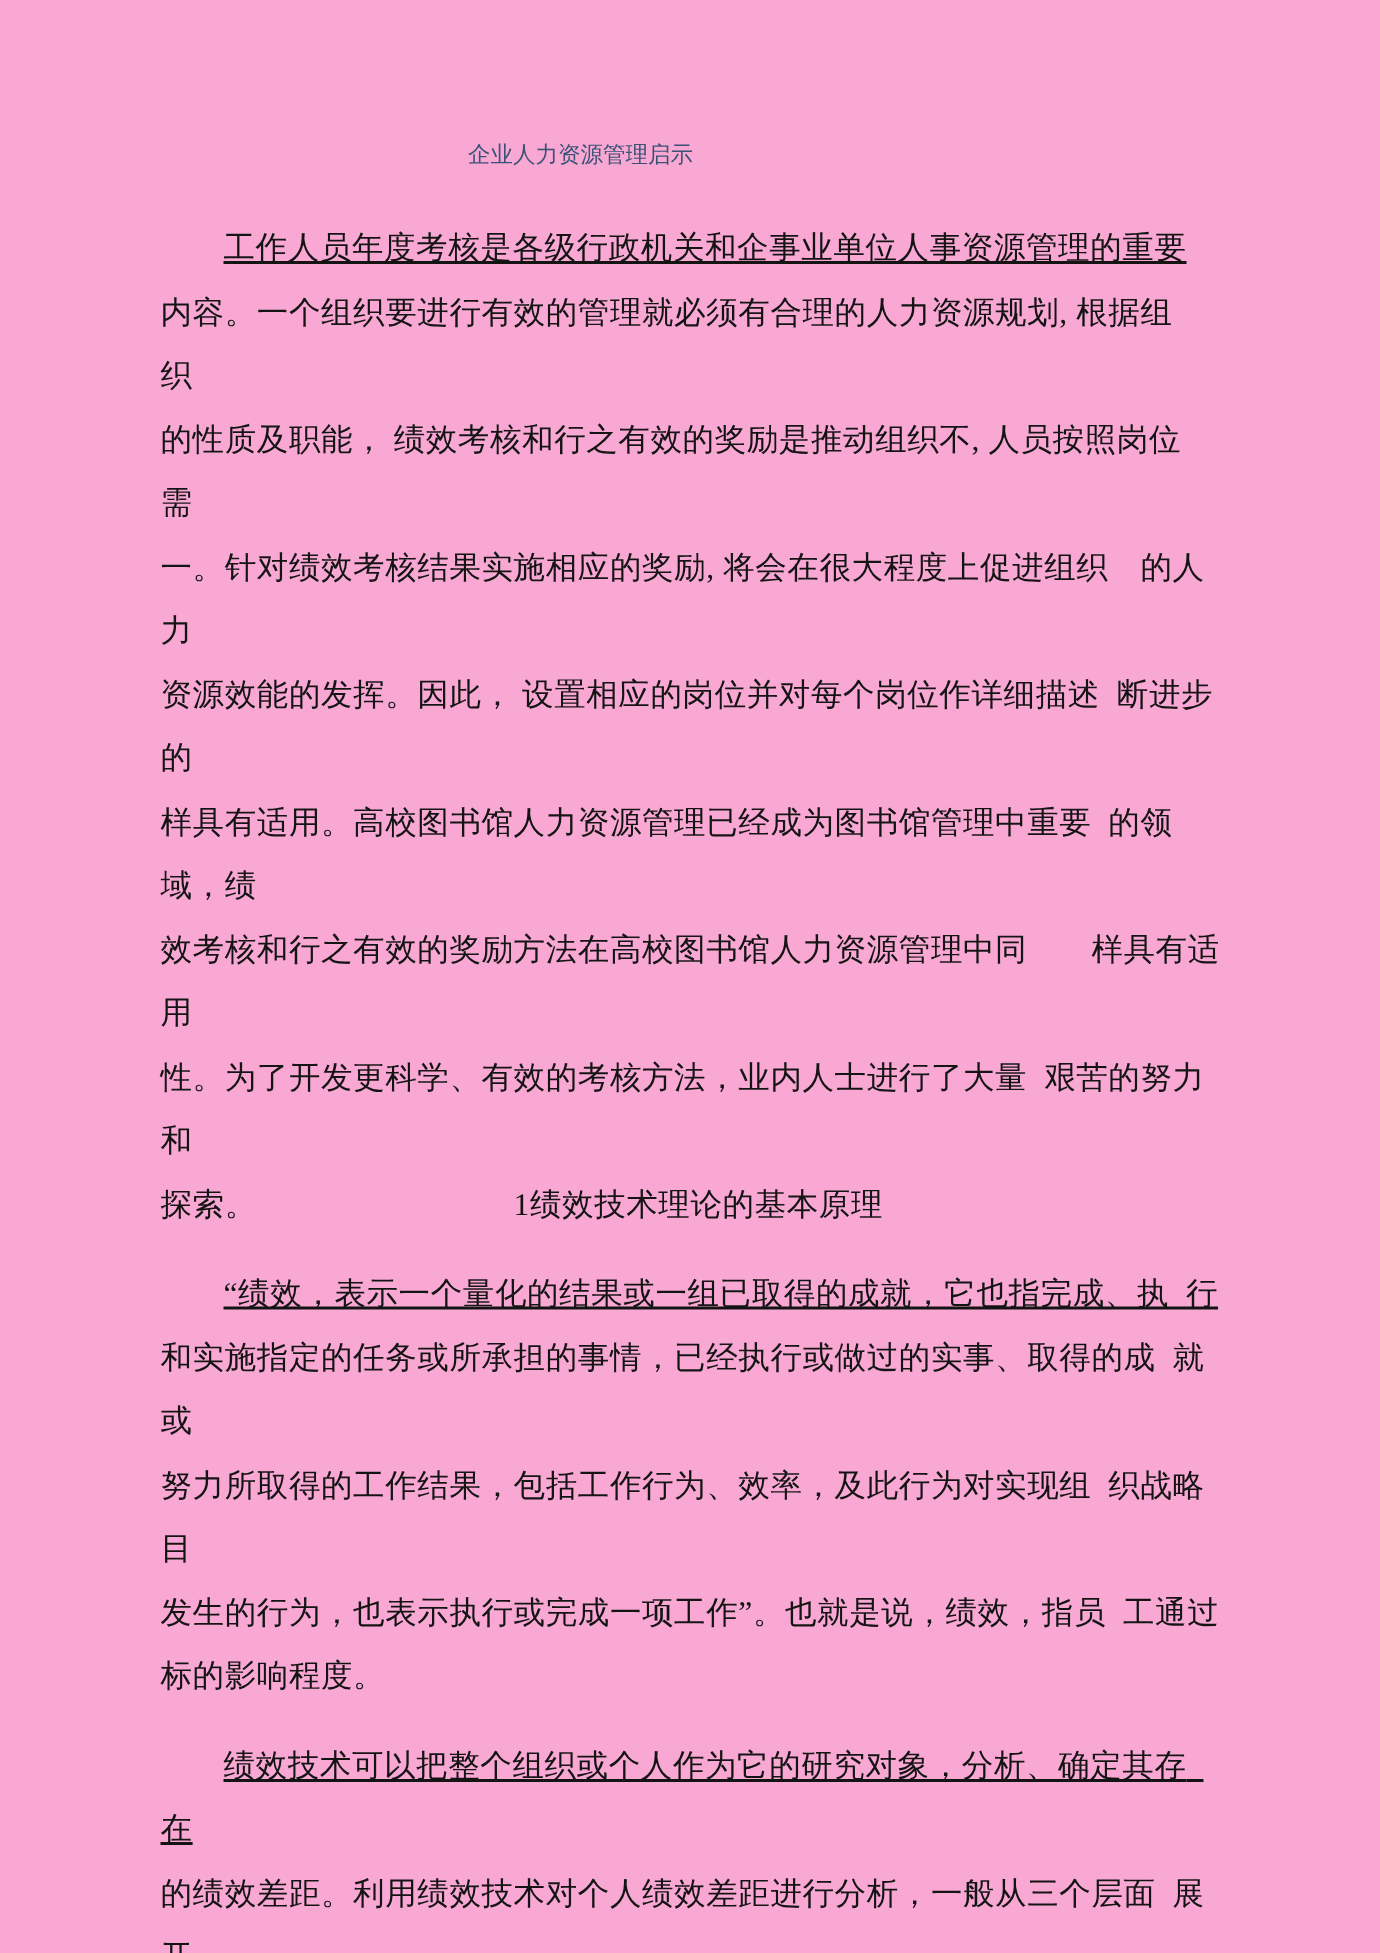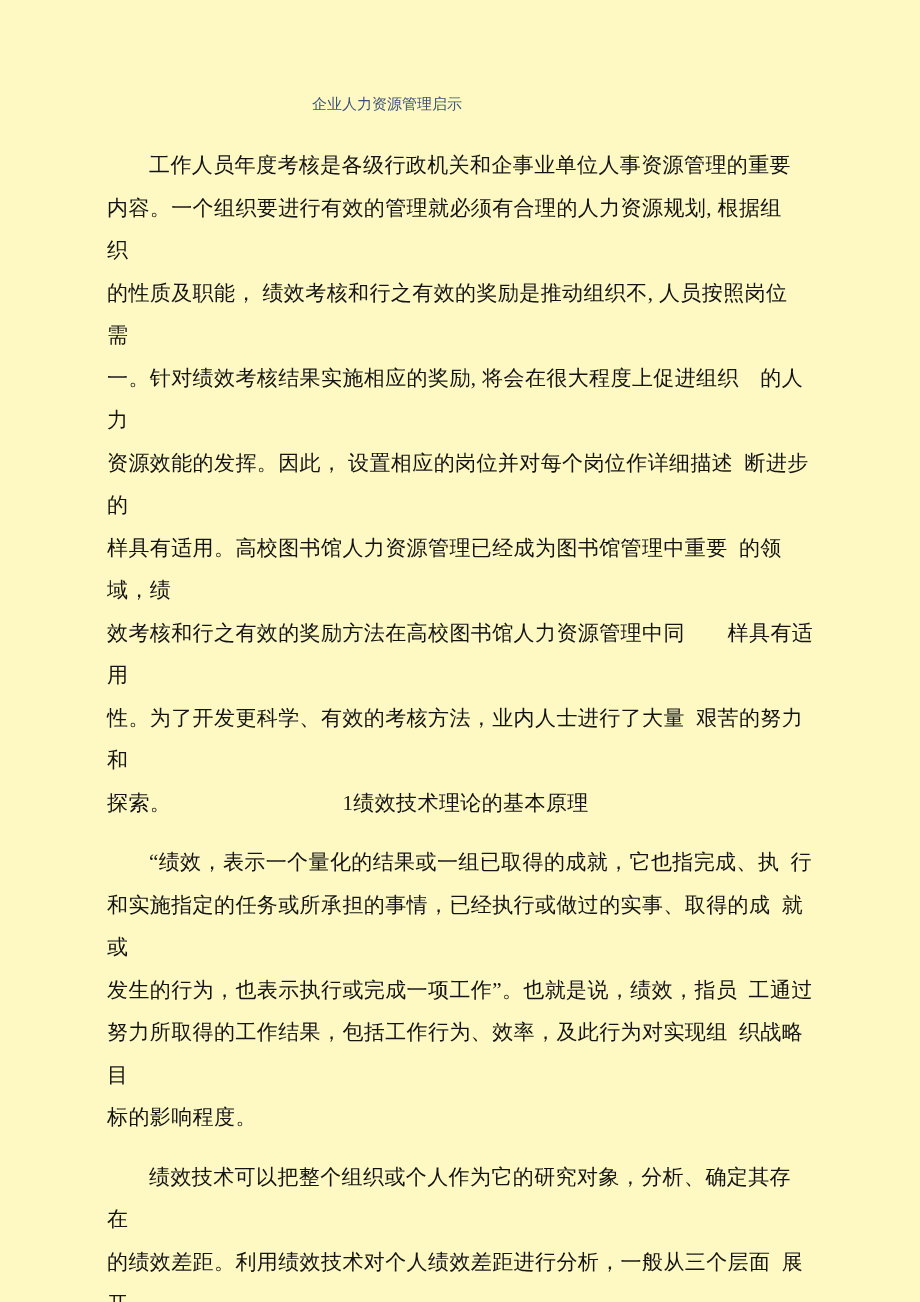--- a/index.html
+++ b/index.html
@@ -11,21 +11,21 @@
     width: 920px;
     height: 1302px;
     overflow: hidden;
     font-family: "Liberation Serif", "DejaVu Serif", serif;
   }
   .page {
     box-sizing: border-box;
     width: 920px;
     height: 1302px;
     padding: 94px 100px 17px 107px;
-    background: #fef9c3;
+    background: #f9a8d4;
   }
   .doc-title {
     font-size: 15px;
     line-height: 20px;
     color: #3A5276;
     margin-left: 205px;
     margin-bottom: 30px;
     white-space: pre-wrap;
   }
   .para {
@@ -33,20 +33,21 @@
   }
   .line {
     font-size: 21px;
     line-height: 42.5px;
     letter-spacing: 0.4px;
     color: #141414;
     white-space: pre-wrap;
   }
   .first {
     text-indent: 2em;
+    text-decoration: underline;
   }
 </style>
 </head>
 <body>
 
 <div class="page">
 
   <div class="doc-title">企业人力资源管理启示</div>
 
   <div class="para">
@@ -57,22 +58,22 @@
     <div class="line">资源效能的发挥。因此， 设置相应的岗位并对每个岗位作详细描述  断进步的</div>
     <div class="line">样具有适用。高校图书馆人力资源管理已经成为图书馆管理中重要  的领域，绩</div>
     <div class="line">效考核和行之有效的奖励方法在高校图书馆人力资源管理中同　　样具有适用</div>
     <div class="line">性。为了开发更科学、有效的考核方法，业内人士进行了大量  艰苦的努力和</div>
     <div class="line">探索。　　　　　　　　1绩效技术理论的基本原理</div>
   </div>
 
   <div class="para">
     <div class="line first">“绩效，表示一个量化的结果或一组已取得的成就，它也指完成、执  行</div>
     <div class="line">和实施指定的任务或所承担的事情，已经执行或做过的实事、取得的成  就或</div>
+    <div class="line">努力所取得的工作结果，包括工作行为、效率，及此行为对实现组  织战略目</div>
     <div class="line">发生的行为，也表示执行或完成一项工作”。也就是说，绩效，指员  工通过</div>
-    <div class="line">努力所取得的工作结果，包括工作行为、效率，及此行为对实现组  织战略目</div>
     <div class="line">标的影响程度。</div>
   </div>
 
   <div class="para">
     <div class="line first">绩效技术可以把整个组织或个人作为它的研究对象，分析、确定其存  在</div>
     <div class="line">的绩效差距。利用绩效技术对个人绩效差距进行分析，一般从三个层面  展开</div>
 
   </div>
 
 </div>

